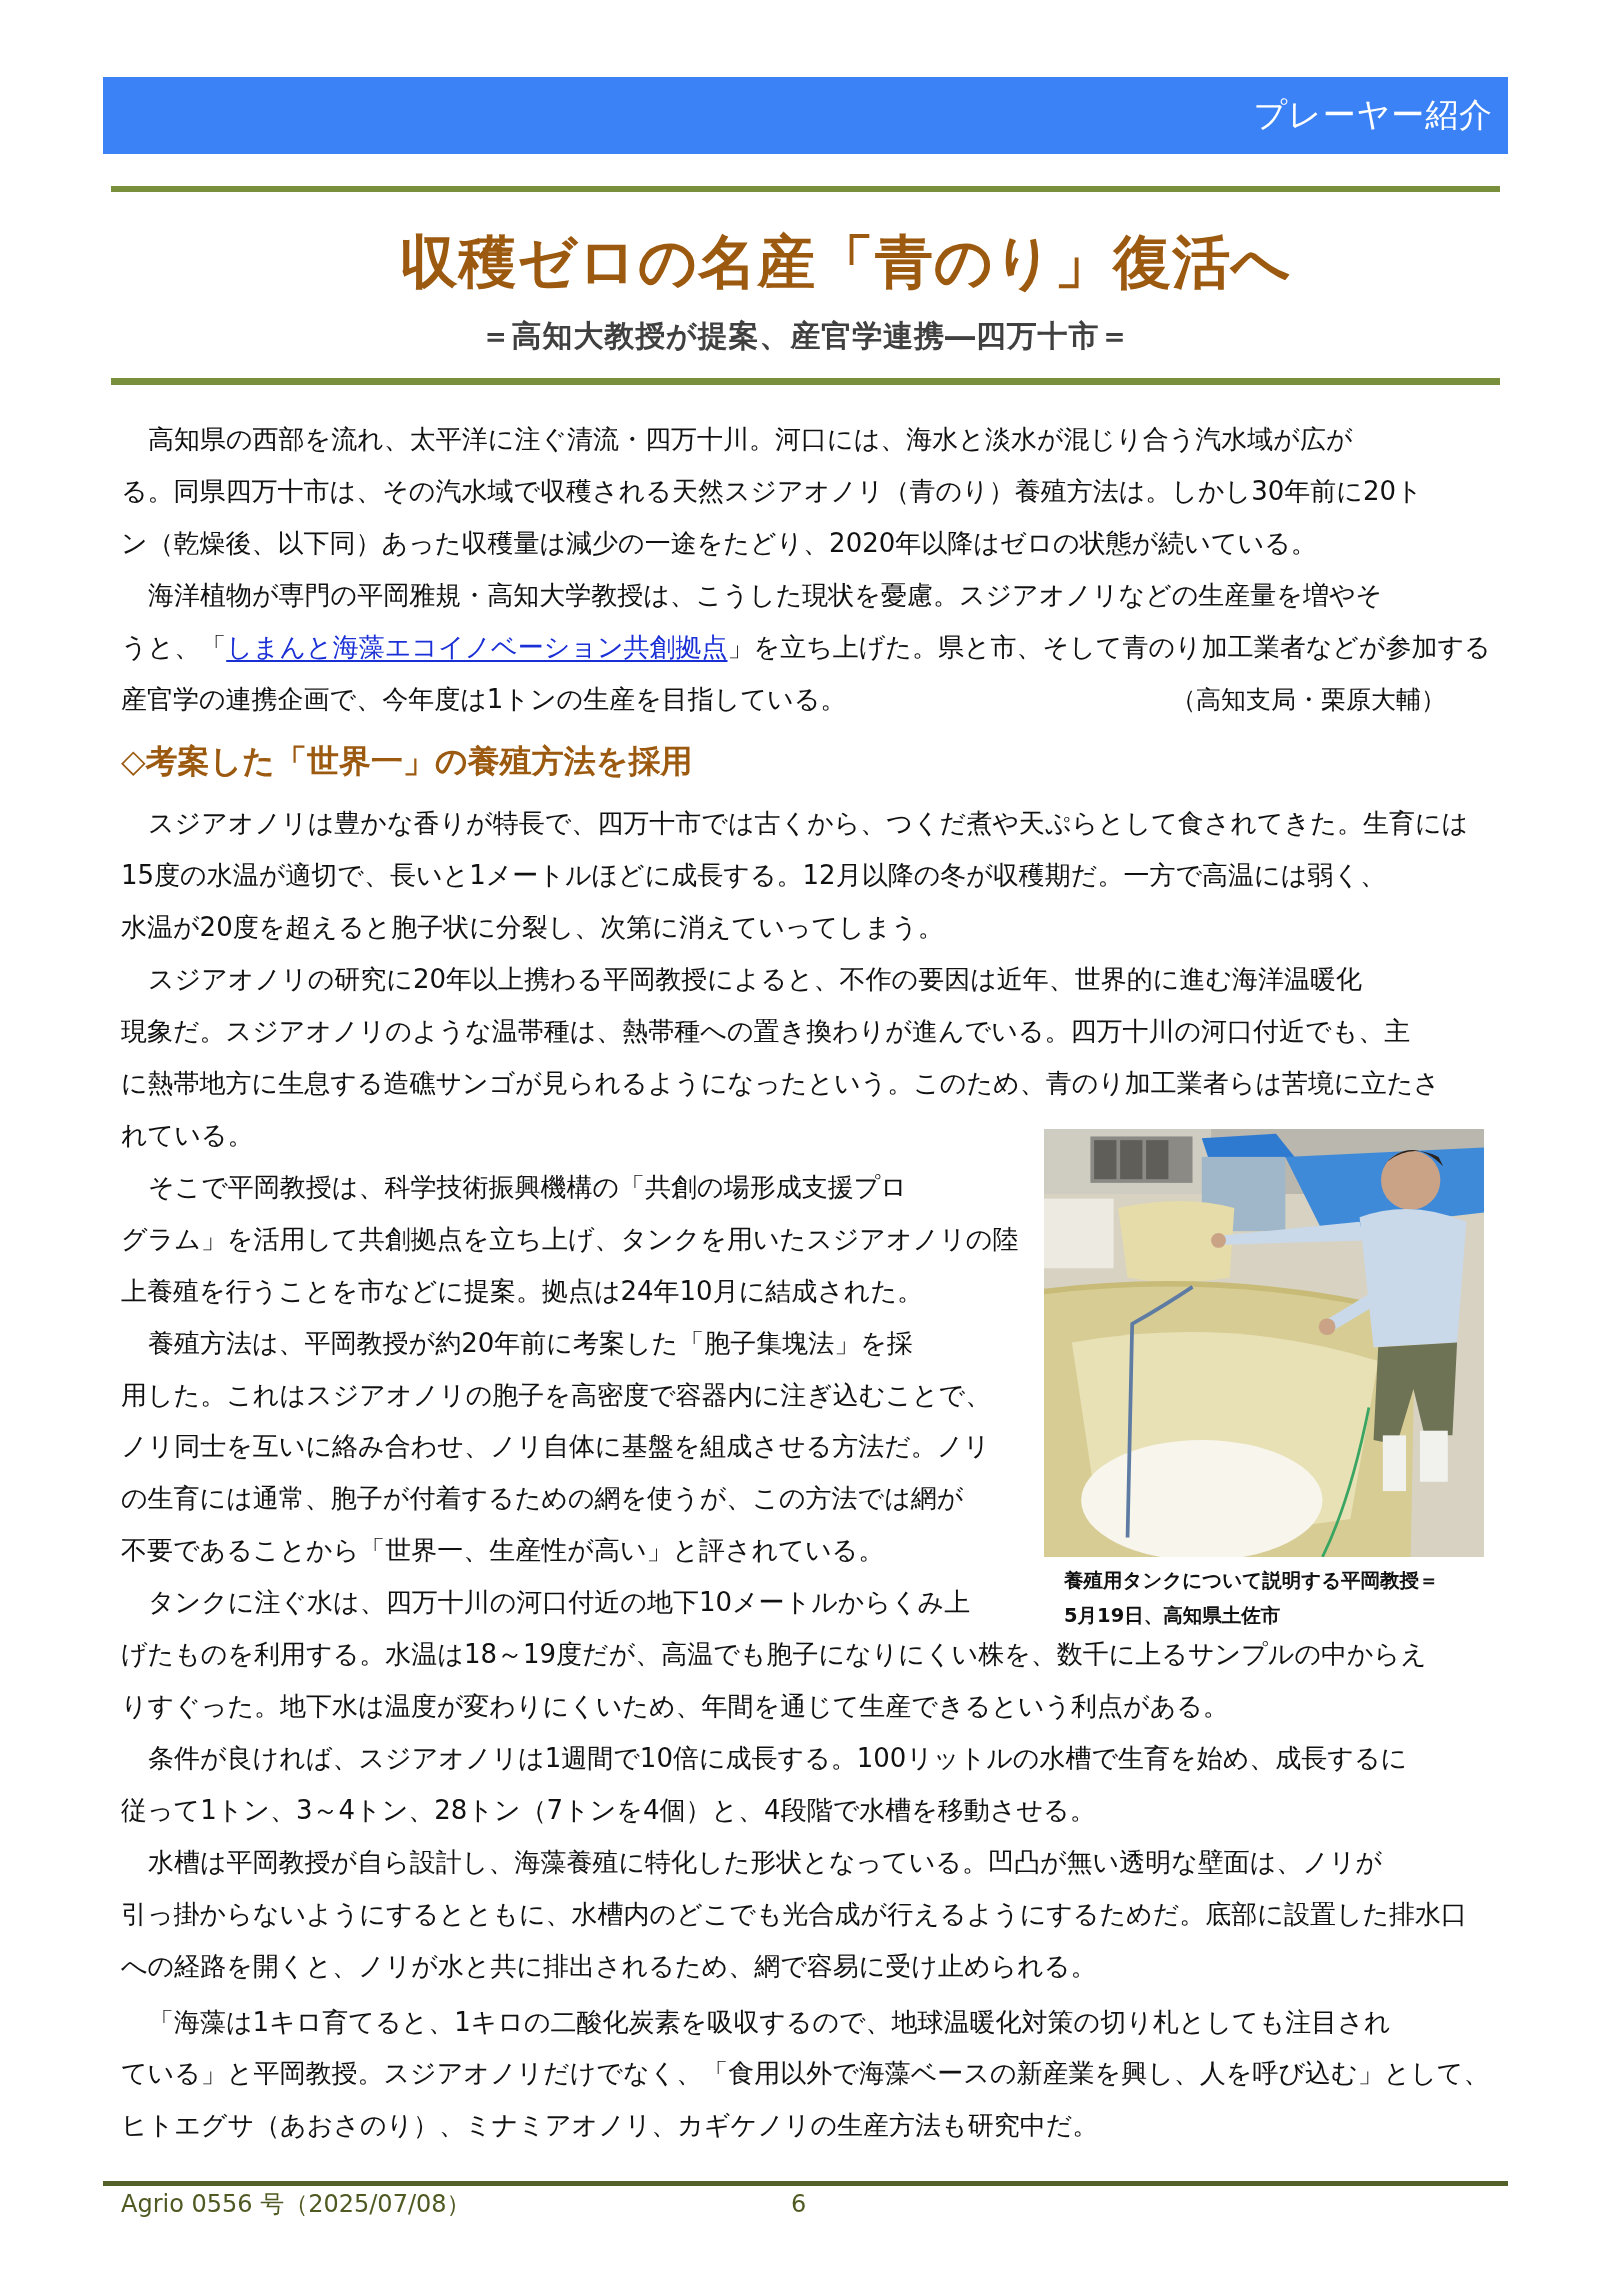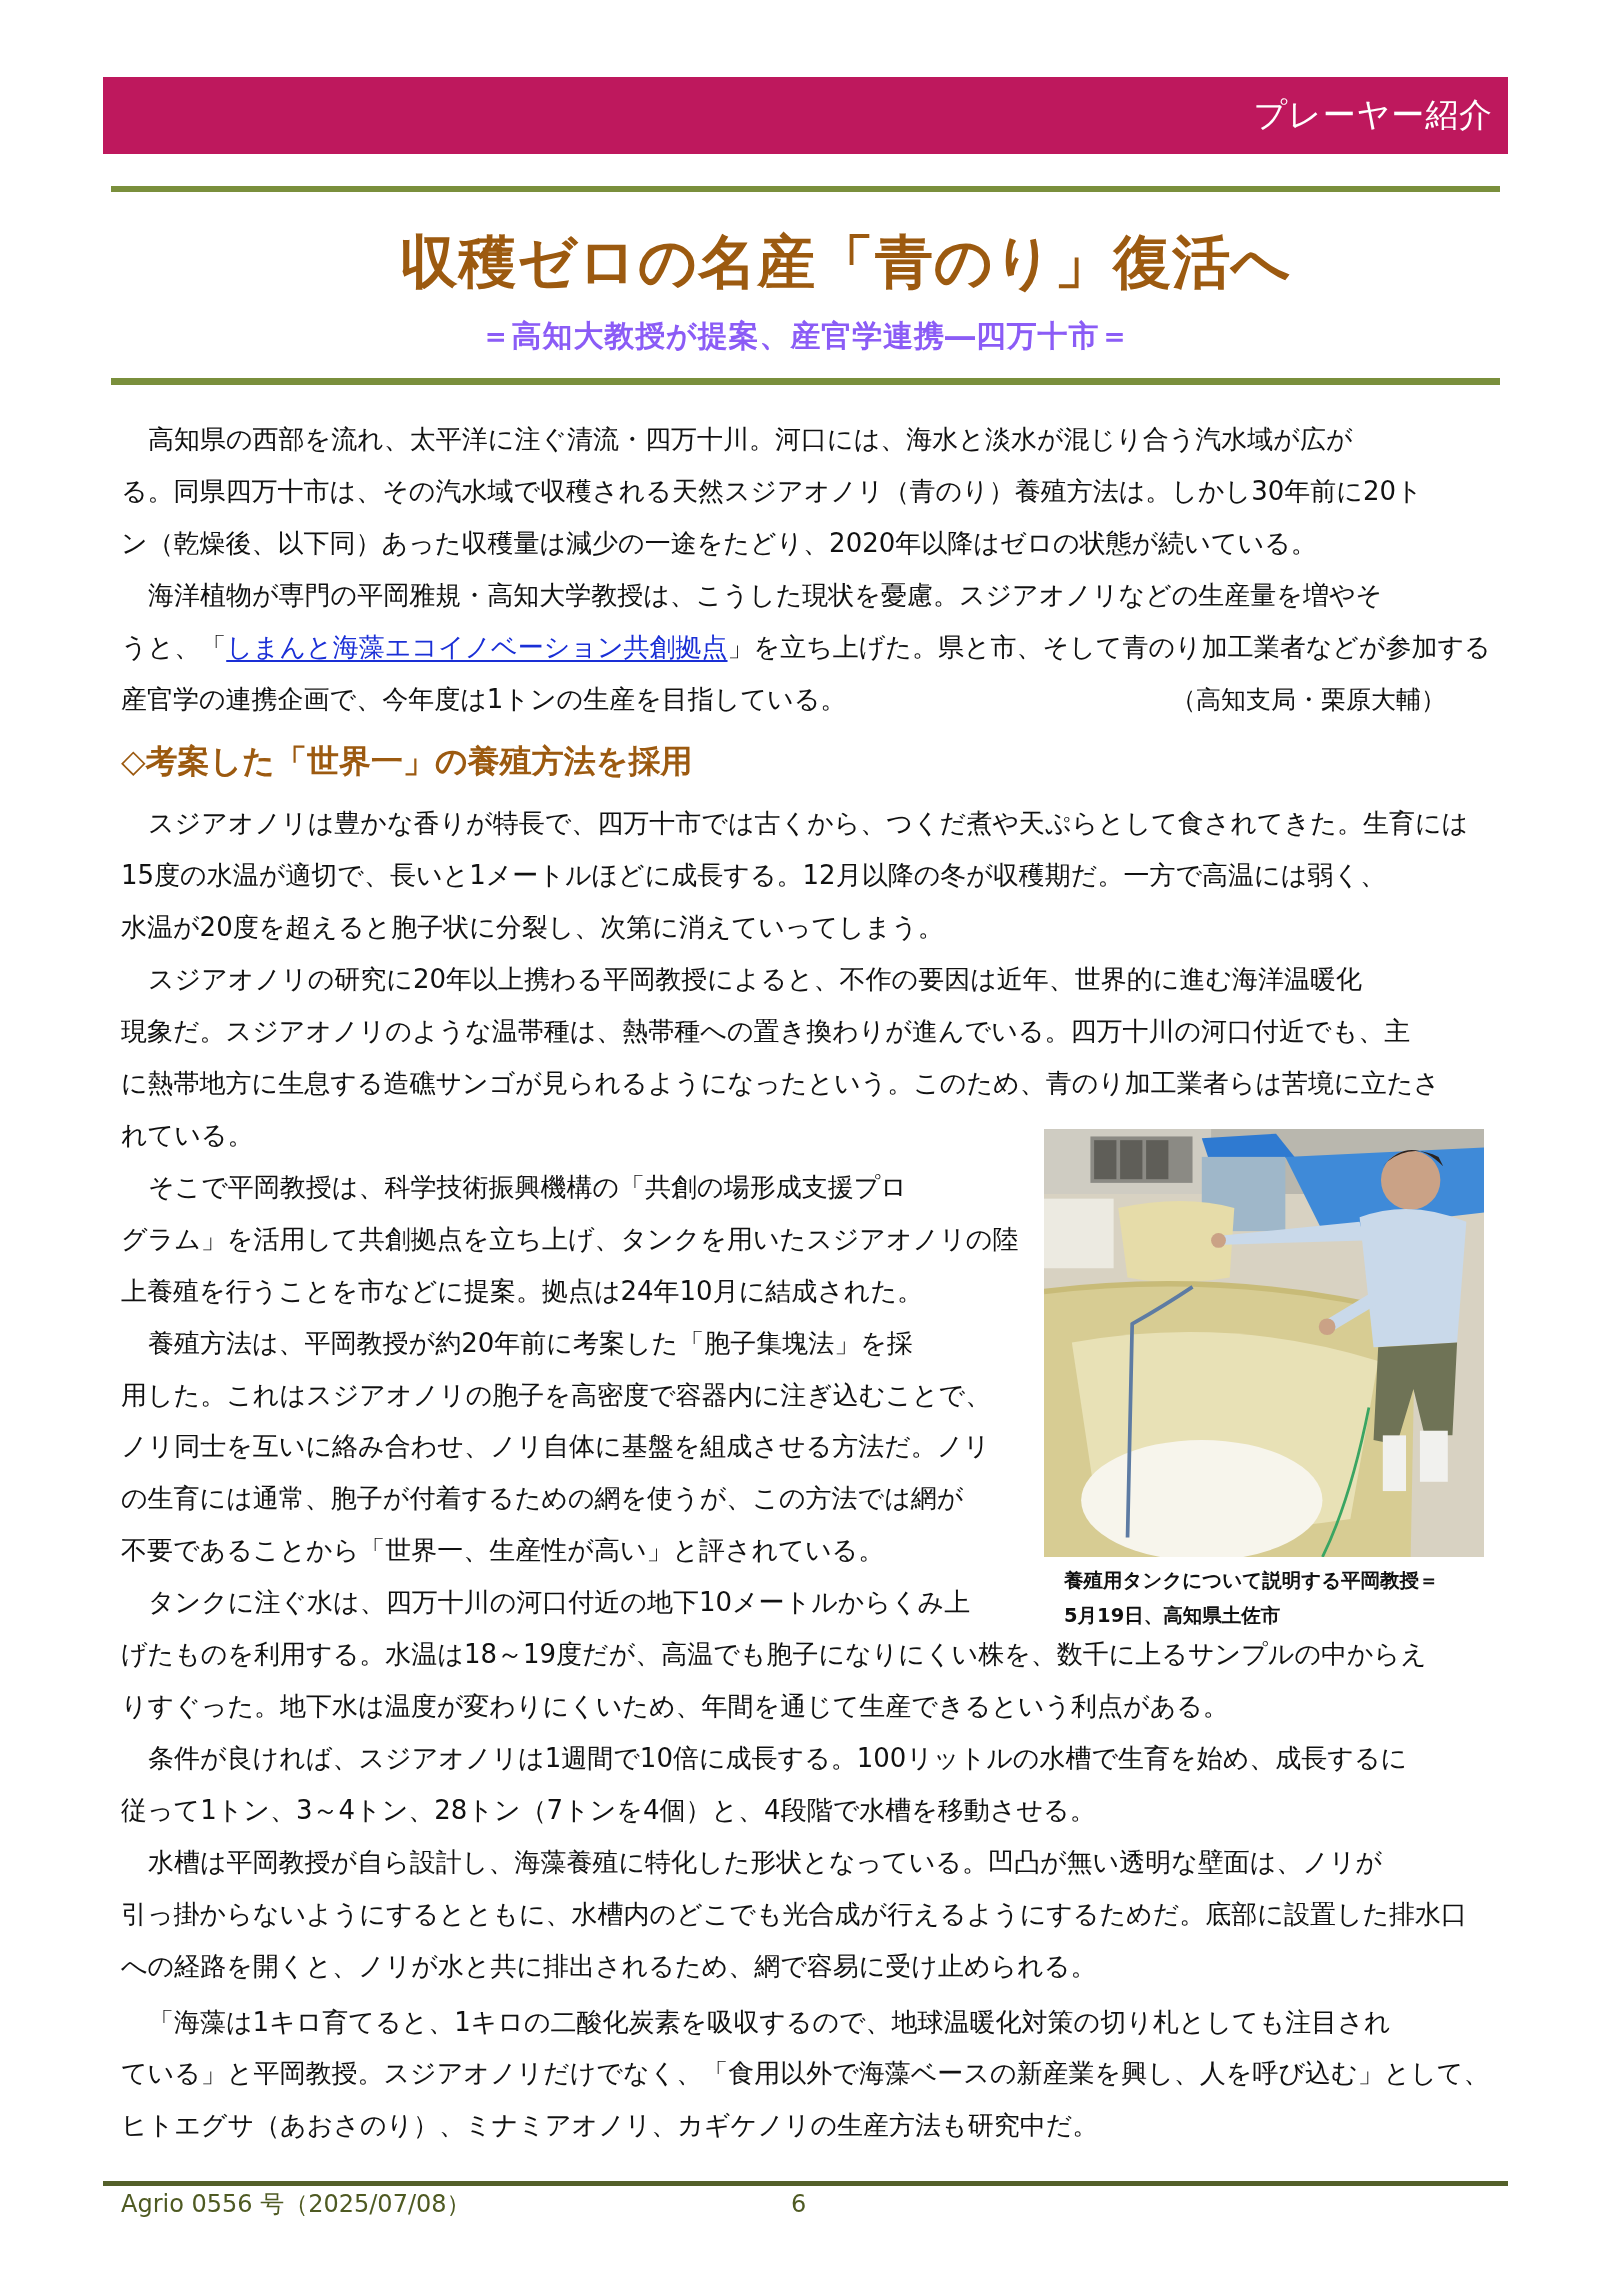--- a/index.html
+++ b/index.html
@@ -14,21 +14,21 @@
       overflow: hidden;
       font-family: "DejaVu Sans", "Liberation Sans", sans-serif;
       color: #111111;
     }
     .section-bar {
       position: absolute;
       left: 103px;
       top: 77px;
       width: 1405px;
       height: 77px;
-      background: #be185d;
+      background: #3b82f6;
     }
     .section-bar-label {
       position: absolute;
       right: 15px;
       top: 16.7px;
       font-size: 33px;
       line-height: 41px;
       color: #ffffff;
       letter-spacing: 0.9px;
     }
@@ -56,21 +56,21 @@
     }
     .subhead {
       position: absolute;
       left: 0;
       width: 1611px;
       top: 315px;
       text-align: center;
       font-size: 30px;
       line-height: 41px;
       font-weight: bold;
-      color: #8b5cf6;
+      color: #404040;
       letter-spacing: 0.9px;
     }
 
     .body-line {
       position: absolute;
       left: 121px;
       font-size: 26px;
       line-height: 37px;
       white-space: nowrap;
       color: #111111;

